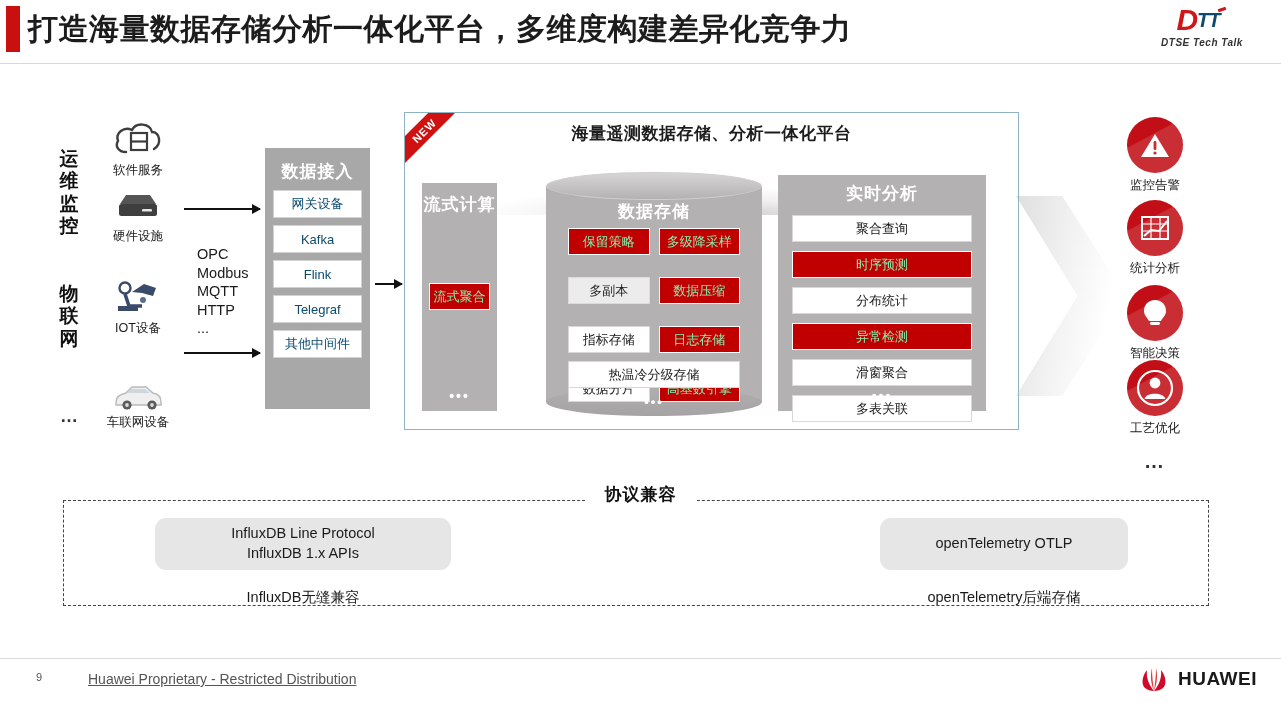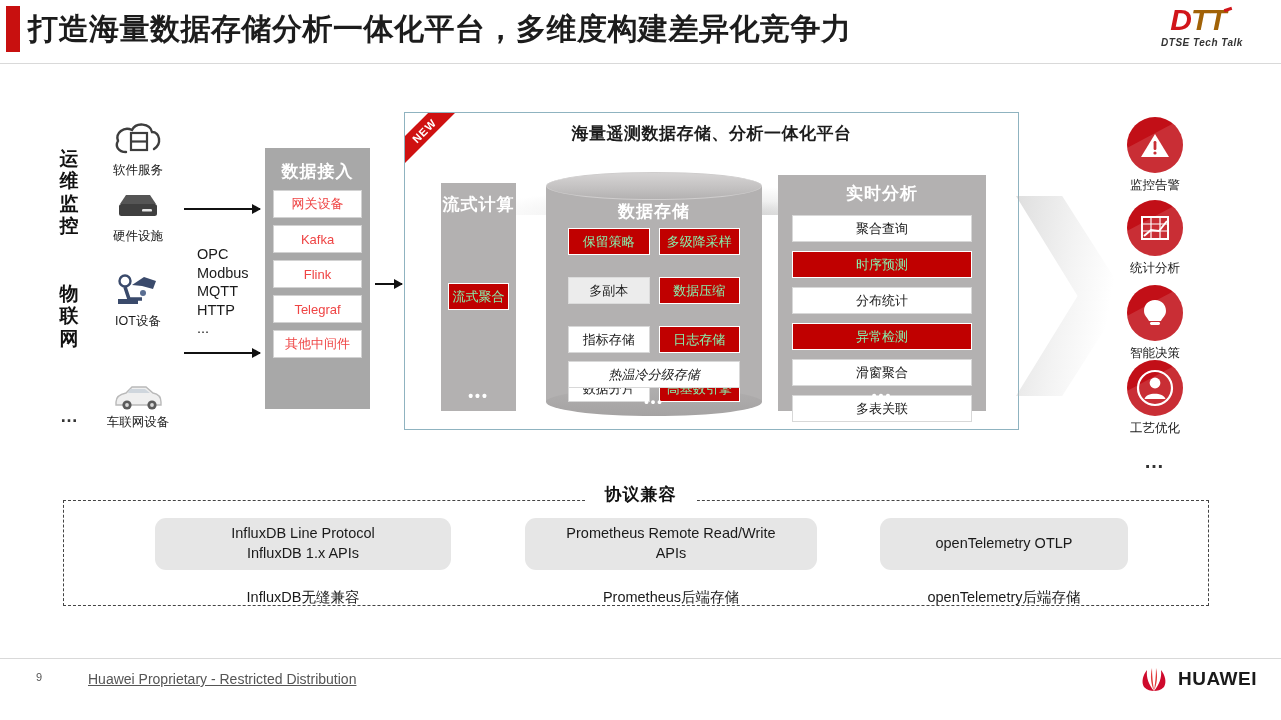--- a/index.html
+++ b/index.html
@@ -31,21 +31,21 @@
   .dtt-logo { position: absolute; right: 24px; top: 4px; width: 110px; height: 50px; }
   .dtt-mark {
     display: flex; align-items: center; justify-content: center;
     height: 32px; line-height: 1;
   }
   .dtt-d {
     font-size: 30px; font-weight: bold; color: #d1151a; font-style: italic;
     letter-spacing: -1px;
   }
   .dtt-t {
-    font-size: 30px; font-weight: bold; color: #a16207; font-style: italic;
+    font-size: 20px; font-weight: bold; color: #0c4a6e; font-style: italic;
     letter-spacing: -1px;
   }
   .dtt-tick {
     display: inline-block; width: 8px; height: 3px; background: #d1151a;
     transform: translate(-2px,-11px) rotate(-18deg);
   }
   .dtt-sub {
     text-align: center; font-size: 10px; color: #333; font-weight: bold;
     font-style: italic; letter-spacing: .5px; margin-top: 1px;
   }
@@ -82,21 +82,21 @@
     position: absolute; left: 265px; top: 148px; width: 105px; height: 261px;
     background: #a8a8a8;
   }
   .ingest-title {
     color: #fff; font-size: 17px; font-weight: bold; text-align: center;
     padding-top: 12px; letter-spacing: 1px;
   }
   .ingest-item {
     margin: 7px 8px 0 8px; background: #fff; border: 1px solid #d2d2d2;
     height: 28px; display: flex; align-items: center; justify-content: center;
-    font-size: 13px; color: #ef4444;
+    font-size: 13px; color: #0c4a6e;
   }
 
   
   .platform {
     position: absolute; left: 404px; top: 112px; width: 615px; height: 318px;
     border: 1px solid #8fb3c0; background: #fff; overflow: hidden;
   }
   .new-ribbon {
     position: absolute; left: -29px; top: 8px; width: 96px; height: 19px;
     background: #cf1111; color: #fff; font-size: 11px; font-weight: bold;
@@ -109,21 +109,21 @@
   }
   .platform-swoosh {
     position: absolute; left: 0; top: 42px; width: 615px; height: 60px;
     background:
       radial-gradient(ellipse 330px 40px at 50% 100%, rgba(150,150,150,.30) 0%, rgba(255,255,255,0) 72%),
       radial-gradient(ellipse 250px 28px at 50% 108%, rgba(120,120,120,.22) 0%, rgba(255,255,255,0) 70%);
     pointer-events: none;
   }
 
   .col-stream {
-    position: absolute; left: 36px; top: 70px; width: 75px; height: 228px;
+    position: absolute; left: 17px; top: 70px; width: 75px; height: 228px;
     background: #b3b1b1;
   }
   .col-analysis {
     position: absolute; left: 373px; top: 62px; width: 208px; height: 236px;
     background: #b3b1b1;
   }
   .col-head {
     color: #fff; font-size: 17px; font-weight: bold; text-align: center;
     letter-spacing: 1px;
   }
@@ -168,21 +168,21 @@
     background: linear-gradient(180deg,#b0aeae 0%, #a5a3a3 100%);
   }
   .cyl-head {
     position: absolute; left: 0; top: 28px; width: 100%; text-align: center;
     color: #fff; font-size: 17px; font-weight: bold; letter-spacing: 1px;
   }
   .storage-grid {
     position: absolute; left: 22px; top: 56px; width: 172px;
     display: grid; grid-template-columns: 1fr 1fr; gap: 22px 9px;
   }
-  .storage-wide { position: absolute; left: 22px; top: 189px; width: 172px; font-style: italic; }
+  .storage-wide { position: absolute; left: 22px; top: 189px; width: 172px; }
   .cyl-dots {
     position: absolute; left: 0; top: 222px; width: 100%; text-align: center;
     color: #fff; font-size: 13px; letter-spacing: 2px; font-weight: bold;
   }
 
   
   .chevron {
     position: absolute; left: 1016px; top: 196px; width: 110px; height: 200px;
     background: linear-gradient(100deg, rgba(170,170,170,.38) 0%, rgba(200,200,200,.22) 45%, rgba(255,255,255,0) 78%);
     clip-path: polygon(0 0, 56% 50%, 0 100%, 42% 100%, 100% 50%, 42% 0);
@@ -276,21 +276,21 @@
     <div class="src-icon">
       <svg width="52" height="36" viewBox="0 0 52 36">
         <path d="M8 14 L14 5 L38 5 L44 14 Z" fill="#555"></path>
         <rect x="7" y="14" width="38" height="12" rx="2.5" fill="#3f3f3f"></rect>
         <rect x="30" y="19" width="10" height="2.6" rx="1.2" fill="#e6e6e6"></rect>
       </svg>
     </div>
     <div class="src-label">硬件设施</div>
   </div>
 
-  <div class="src-item" style="left:90px; top:267px;">
+  <div class="src-item" style="left:90px; top:274px;">
     <div class="src-icon">
       <svg width="52" height="42" viewBox="0 0 52 42">
         <circle cx="13" cy="12" r="5.5" fill="none" stroke="#3a4a6b" stroke-width="2.4"></circle>
         <path d="M20 16 L32 8 L44 12 L41 20 L30 17 Z" fill="#3a4a6b"></path>
         <path d="M13 18 L17 30 L30 30" fill="none" stroke="#3a4a6b" stroke-width="3.6"></path>
         <rect x="6" y="30" width="20" height="5" fill="#3a4a6b"></rect>
         <circle cx="31" cy="24" r="3" fill="#5a6e92"></circle>
       </svg>
     </div>
     <div class="src-label">IOT设备</div>
@@ -438,29 +438,20 @@
   <div class="compat-col" style="left:155px; width:296px;">
     <div class="compat-chip">
       <div>
         <div>InfluxDB Line Protocol</div>
         <div>InfluxDB 1.x APIs</div>
       </div>
     </div>
     <div class="compat-sub">InfluxDB无缝兼容</div>
   </div>
 
-  <div class="compat-col" style="left:525px; width:292px;">
-    <div class="compat-chip">
-      <div>
-        <div>Prometheus Remote Read/Write</div>
-        <div>APIs</div>
-      </div>
-    </div>
-    <div class="compat-sub">Prometheus后端存储</div>
-  </div>
 
   <div class="compat-col" style="left:880px; width:248px;">
     <div class="compat-chip">
       <div>
         <div>openTelemetry OTLP</div>
       </div>
     </div>
     <div class="compat-sub">openTelemetry后端存储</div>
   </div>
 

